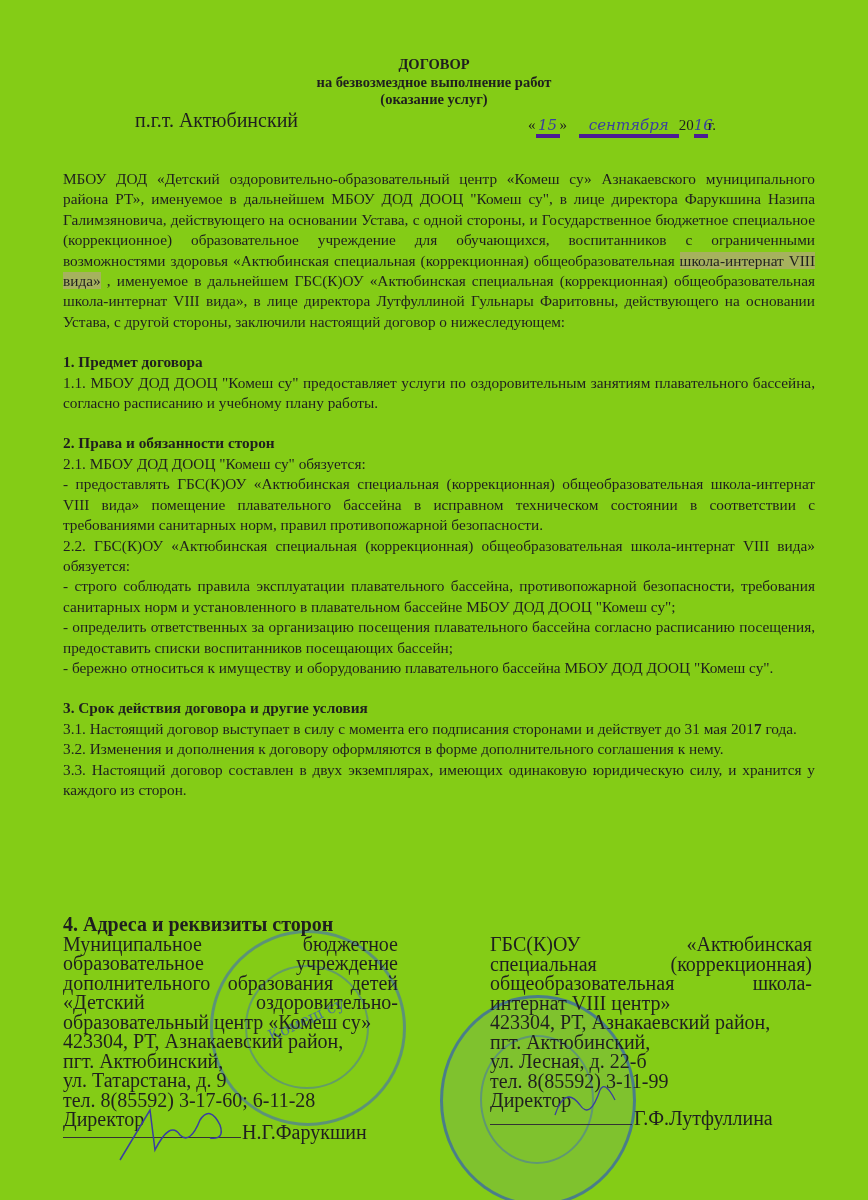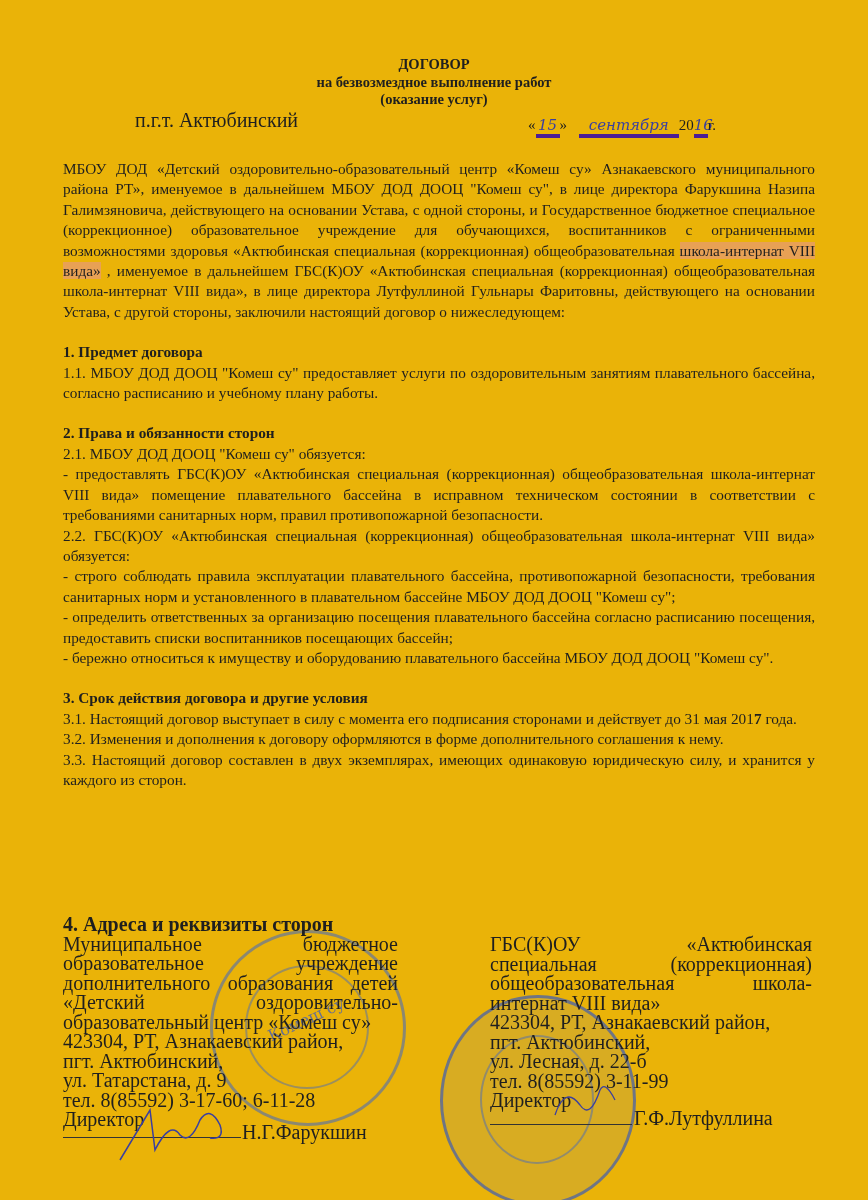--- a/index.html
+++ b/index.html
@@ -1,24 +1,24 @@
 <!DOCTYPE html>
 <html><head>
 <meta charset="utf-8">
 <style>
   html, body { margin: 0; padding: 0; background: #ffffff; }
   body { width: 868px; height: 1200px; position: relative; overflow: hidden;
          font-family: "Liberation Serif", "DejaVu Serif", serif; color: #1f1f1f; }
-  .page { position: absolute; left: 0; top: 0; width: 868px; height: 1200px; background: #eab308; }
+  .page { position: absolute; left: 0; top: 0; width: 868px; height: 1200px; background: #84cc16; }
   .head { position: absolute; left: 0; width: 868px; text-align: center; font-weight: bold; font-size: 14.5px; line-height: 17px; }
   .city { position: absolute; top: 109px; left: 135px; font-size: 20px; }
   .date { position: absolute; top: 116px; left: 528px; font-size: 15px; }
   .hw { font-family: "DejaVu Serif", serif; font-style: italic; color: #3a3fa0; }
   .ul { display: inline-block; border-bottom: 4px solid #4c1d95; text-align: center; }
-  .text { position: absolute; left: 63px; width: 752px; font-size: 15.3px; line-height: 20.4px; text-align: justify; }
+  .text { position: absolute; left: 63px; width: 752px; font-size: 15.3px; line-height: 20.4px; text-align: justify; margin-top: 10px; }
   .text p { margin: 0; }
   .sec { font-weight: bold; }
   .gap { height: 20px; }
   .highlight { background: rgba(230,130,230,0.35); }
   .col { position: absolute; font-size: 20px; line-height: 19.5px; font-family: "Liberation Serif", serif; }
   .col p { margin: 0; }
   .left { left: 63px; top: 915px; width: 335px; text-align: justify; }
   .right { left: 490px; top: 935px; width: 322px; text-align: justify; }
   .sigline { position: absolute; border-bottom: 1px solid #333; }
   .stamp { position: absolute; border-radius: 50%; border: 3px solid rgba(60,100,200,0.55); }
@@ -74,21 +74,21 @@
     <p class="sec">4. Адреса и реквизиты сторон</p>
     <p>Муниципальное бюджетное образовательное учреждение дополнительного образования детей «Детский оздоровительно-образовательный центр «Комеш су»</p>
     <p>423304, РТ, Азнакаевский район,</p>
     <p>пгт. Актюбинский,</p>
     <p>ул. Татарстана, д. 9</p>
     <p>тел. 8(85592) 3-17-60; 6-11-28</p>
     <p>Директор</p>
   </div>
 
   <div class="col right">
-    <p>ГБС(К)ОУ «Актюбинская специальная (коррекционная) общеобразовательная школа-интернат VIII вида»</p>
+    <p>ГБС(К)ОУ «Актюбинская специальная (коррекционная) общеобразовательная школа-интернат VIII центр»</p>
     <p>423304, РТ, Азнакаевский район,</p>
     <p>пгт. Актюбинский,</p>
     <p>ул. Лесная, д. 22-б</p>
     <p>тел. 8(85592) 3-11-99</p>
     <p>Директор</p>
   </div>
 
   <div class="sigline" style="left:63px;top:1137px;width:178px;"></div>
   <svg style="position:absolute;left:110px;top:1090px;" width="140" height="80">
     <path d="M10 70 L40 20 L45 60 Q60 30 70 45 Q80 55 90 30 Q100 15 110 35 Q115 50 100 48" fill="none" stroke="#3a3fa0" stroke-width="1.5"></path>

